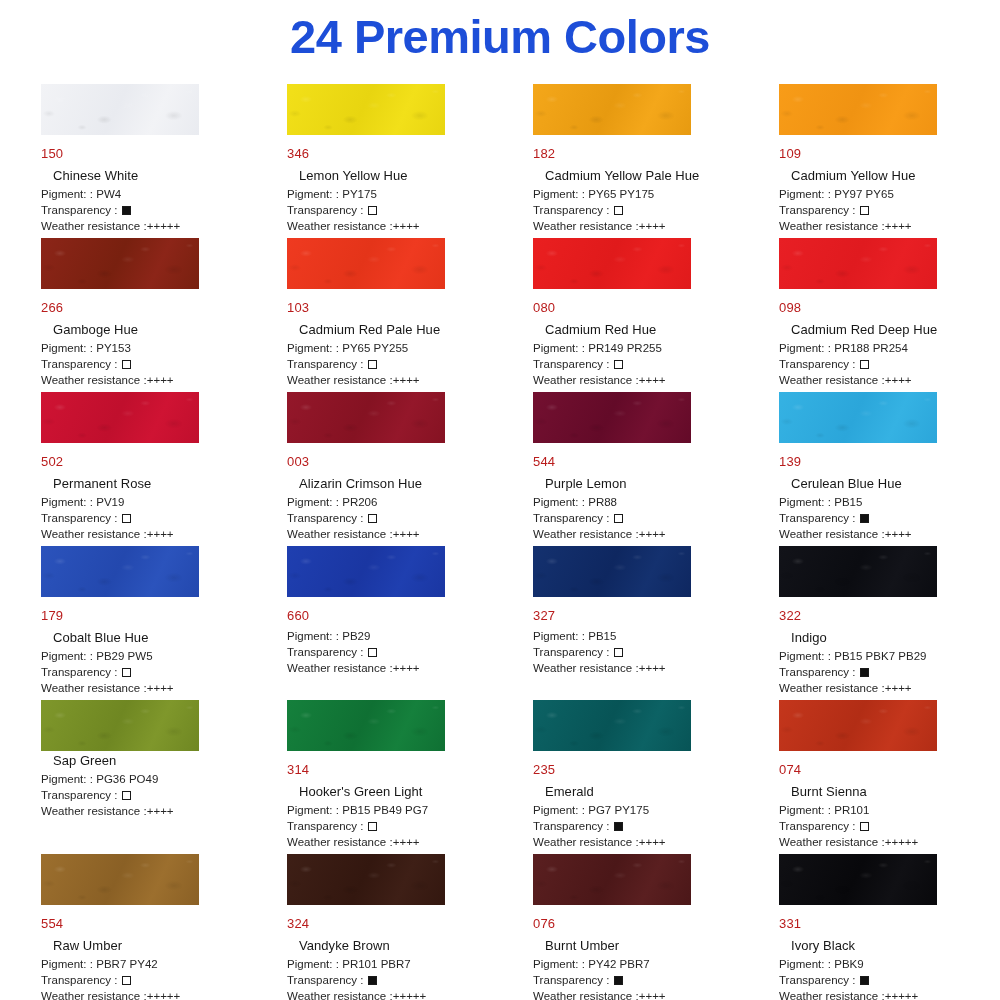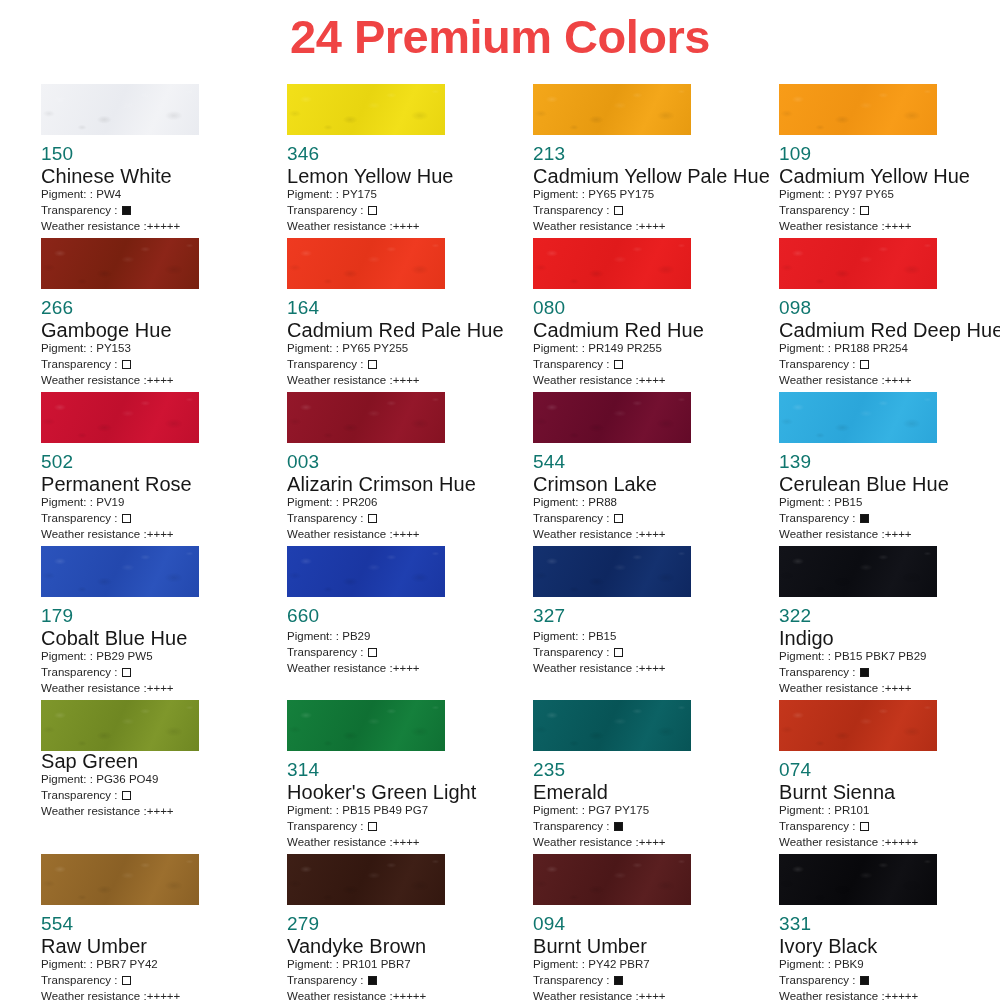--- a/index.html
+++ b/index.html
@@ -21,21 +21,21 @@
     height: 1000px;
     box-sizing: border-box;
     position: relative;
   }
   .page-title {
     text-align: center;
     font-family: "Liberation Sans", sans-serif;
     font-weight: bold;
     font-size: 47px;
     letter-spacing: -0.5px;
-    color: #ef4444;
+    color: #1d4ed8;
     margin: 0;
     padding: 8px 0 0 0;
     line-height: 58px;
     height: 66px;
     box-sizing: border-box;
   }
   .grid {
     display: grid;
     grid-template-columns: repeat(4, 246px);
     column-gap: 0px;
@@ -66,33 +66,34 @@
       radial-gradient(ellipse 11px 6px at 40% 70%, rgba(0,0,0,0.22), rgba(0,0,0,0) 70%),
       radial-gradient(ellipse 8px 4px at 66% 22%, rgba(255,255,255,0.22), rgba(255,255,255,0) 70%),
       radial-gradient(ellipse 13px 7px at 84% 62%, rgba(0,0,0,0.20), rgba(0,0,0,0) 70%),
       radial-gradient(ellipse 7px 4px at 26% 85%, rgba(0,0,0,0.18), rgba(0,0,0,0) 70%),
       radial-gradient(ellipse 10px 5px at 55% 42%, rgba(255,255,255,0.18), rgba(255,255,255,0) 70%),
       radial-gradient(ellipse 6px 3px at 94% 15%, rgba(255,255,255,0.20), rgba(255,255,255,0) 70%),
       radial-gradient(ellipse 9px 5px at 5% 58%, rgba(0,0,0,0.16), rgba(0,0,0,0) 70%);
     pointer-events: none;
   }
   .code {
-    font-size: 19px;
+    font-size: 13px;
     font-weight: 400;
-    color: #0f766e;
+    color: #b91c1c;
     line-height: 24px;
     margin-top: 7px;
     letter-spacing: 0.2px;
   }
   .name {
-    font-size: 20px;
+    font-size: 13px;
     color: #171717;
     line-height: 20px;
     margin-top: 0px;
     letter-spacing: 0.05px;
+    margin-left: 12px;
   }
   .meta {
     font-size: 11.5px;
     color: #262626;
     line-height: 16px;
     letter-spacing: 0.02px;
     white-space: nowrap;
   }
   .tbox {
     display: inline-block;
@@ -132,21 +133,21 @@
         <div class="code">346</div>
         <div class="name">Lemon Yellow Hue</div>
         <div class="meta"><span>Pigment: : </span><span>PY175</span></div>
         <div class="meta"><span>Transparency : </span><span class="tbox"></span></div>
         <div class="meta"><span>Weather resistance :</span><span>++++</span></div>
       </div>
       <div class="cell">
         <div class="swatch" style="background: linear-gradient(115deg, rgb(244, 167, 26) 0%, rgb(231, 154, 16) 48%, rgb(244, 167, 26) 72%, rgb(231, 154, 16) 100%);">
           <div class="grain"></div>
         </div>
-        <div class="code">213</div>
+        <div class="code">182</div>
         <div class="name">Cadmium Yellow Pale Hue</div>
         <div class="meta"><span>Pigment: : </span><span>PY65 PY175</span></div>
         <div class="meta"><span>Transparency : </span><span class="tbox"></span></div>
         <div class="meta"><span>Weather resistance :</span><span>++++</span></div>
       </div>
       <div class="cell">
         <div class="swatch" style="background: linear-gradient(115deg, rgb(248, 156, 24) 0%, rgb(240, 147, 18) 48%, rgb(248, 156, 24) 72%, rgb(240, 147, 18) 100%);">
           <div class="grain"></div>
         </div>
         <div class="code">109</div>
@@ -162,21 +163,21 @@
         <div class="code">266</div>
         <div class="name">Gamboge Hue</div>
         <div class="meta"><span>Pigment: : </span><span>PY153</span></div>
         <div class="meta"><span>Transparency : </span><span class="tbox"></span></div>
         <div class="meta"><span>Weather resistance :</span><span>++++</span></div>
       </div>
       <div class="cell">
         <div class="swatch" style="background: linear-gradient(115deg, rgb(239, 58, 32) 0%, rgb(228, 52, 25) 48%, rgb(239, 58, 32) 72%, rgb(228, 52, 25) 100%);">
           <div class="grain"></div>
         </div>
-        <div class="code">164</div>
+        <div class="code">103</div>
         <div class="name">Cadmium Red Pale Hue</div>
         <div class="meta"><span>Pigment: : </span><span>PY65 PY255</span></div>
         <div class="meta"><span>Transparency : </span><span class="tbox"></span></div>
         <div class="meta"><span>Weather resistance :</span><span>++++</span></div>
       </div>
       <div class="cell">
         <div class="swatch" style="background: linear-gradient(115deg, rgb(234, 31, 32) 0%, rgb(224, 26, 27) 48%, rgb(234, 31, 32) 72%, rgb(224, 26, 27) 100%);">
           <div class="grain"></div>
         </div>
         <div class="code">080</div>
@@ -213,21 +214,21 @@
         <div class="name">Alizarin Crimson Hue</div>
         <div class="meta"><span>Pigment: : </span><span>PR206</span></div>
         <div class="meta"><span>Transparency : </span><span class="tbox"></span></div>
         <div class="meta"><span>Weather resistance :</span><span>++++</span></div>
       </div>
       <div class="cell">
         <div class="swatch" style="background: linear-gradient(115deg, rgb(115, 16, 48) 0%, rgb(99, 10, 40) 48%, rgb(115, 16, 48) 72%, rgb(99, 10, 40) 100%);">
           <div class="grain"></div>
         </div>
         <div class="code">544</div>
-        <div class="name">Crimson Lake</div>
+        <div class="name">Purple Lemon</div>
         <div class="meta"><span>Pigment: : </span><span>PR88</span></div>
         <div class="meta"><span>Transparency : </span><span class="tbox"></span></div>
         <div class="meta"><span>Weather resistance :</span><span>++++</span></div>
       </div>
       <div class="cell">
         <div class="swatch" style="background: linear-gradient(115deg, rgb(53, 178, 227) 0%, rgb(43, 166, 218) 48%, rgb(53, 178, 227) 72%, rgb(43, 166, 218) 100%);">
           <div class="grain"></div>
         </div>
         <div class="code">139</div>
         <div class="name">Cerulean Blue Hue</div>
@@ -319,31 +320,31 @@
         <div class="code">554</div>
         <div class="name">Raw Umber</div>
         <div class="meta"><span>Pigment: : </span><span>PBR7 PY42</span></div>
         <div class="meta"><span>Transparency : </span><span class="tbox"></span></div>
         <div class="meta"><span>Weather resistance :</span><span>+++++</span></div>
       </div>
       <div class="cell">
         <div class="swatch" style="background: linear-gradient(115deg, rgb(62, 31, 22) 0%, rgb(51, 23, 15) 48%, rgb(62, 31, 22) 72%, rgb(51, 23, 15) 100%);">
           <div class="grain"></div>
         </div>
-        <div class="code">279</div>
+        <div class="code">324</div>
         <div class="name">Vandyke Brown</div>
         <div class="meta"><span>Pigment: : </span><span>PR101 PBR7</span></div>
         <div class="meta"><span>Transparency : </span><span class="tbox filled"></span></div>
         <div class="meta"><span>Weather resistance :</span><span>+++++</span></div>
       </div>
       <div class="cell">
         <div class="swatch" style="background: linear-gradient(115deg, rgb(90, 31, 32) 0%, rgb(75, 23, 24) 48%, rgb(90, 31, 32) 72%, rgb(75, 23, 24) 100%);">
           <div class="grain"></div>
         </div>
-        <div class="code">094</div>
+        <div class="code">076</div>
         <div class="name">Burnt Umber</div>
         <div class="meta"><span>Pigment: : </span><span>PY42 PBR7</span></div>
         <div class="meta"><span>Transparency : </span><span class="tbox filled"></span></div>
         <div class="meta"><span>Weather resistance :</span><span>++++</span></div>
       </div>
       <div class="cell">
         <div class="swatch" style="background: linear-gradient(115deg, rgb(16, 16, 20) 0%, rgb(8, 8, 11) 48%, rgb(16, 16, 20) 72%, rgb(8, 8, 11) 100%);">
           <div class="grain"></div>
         </div>
         <div class="code">331</div>

